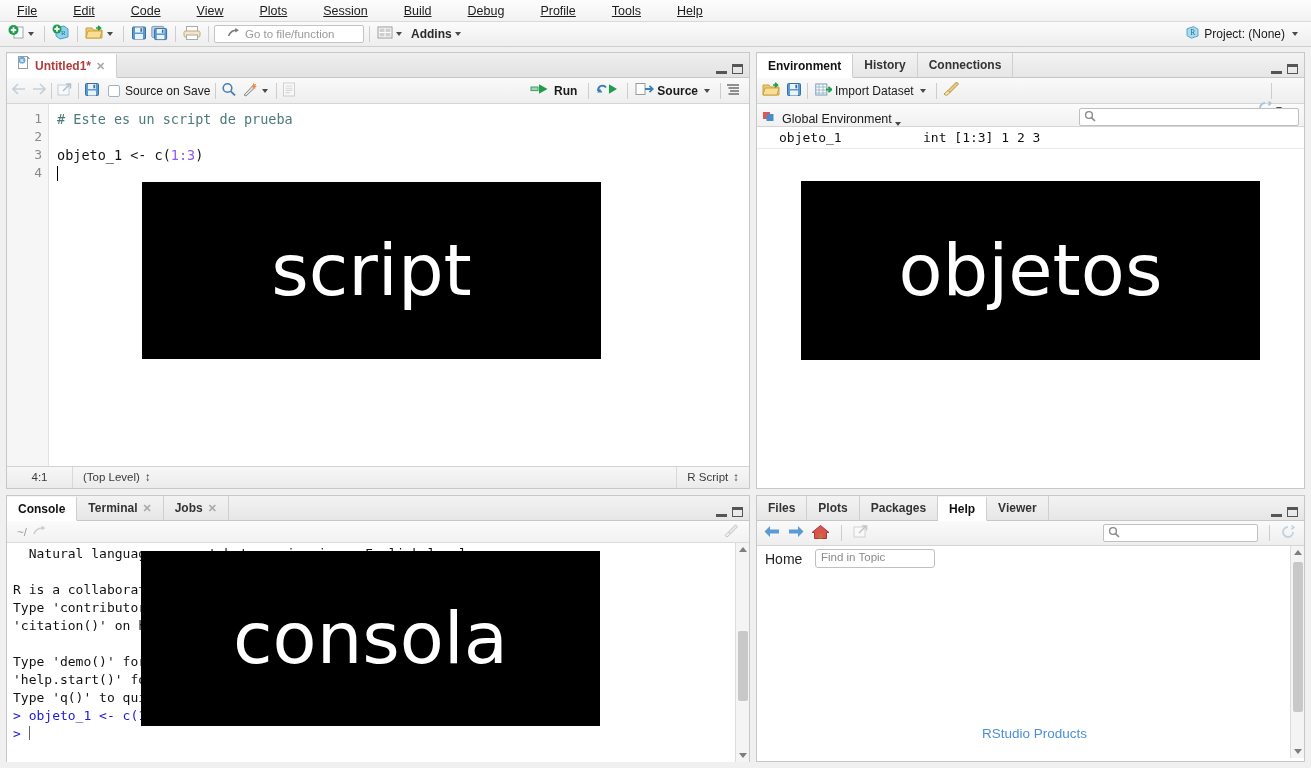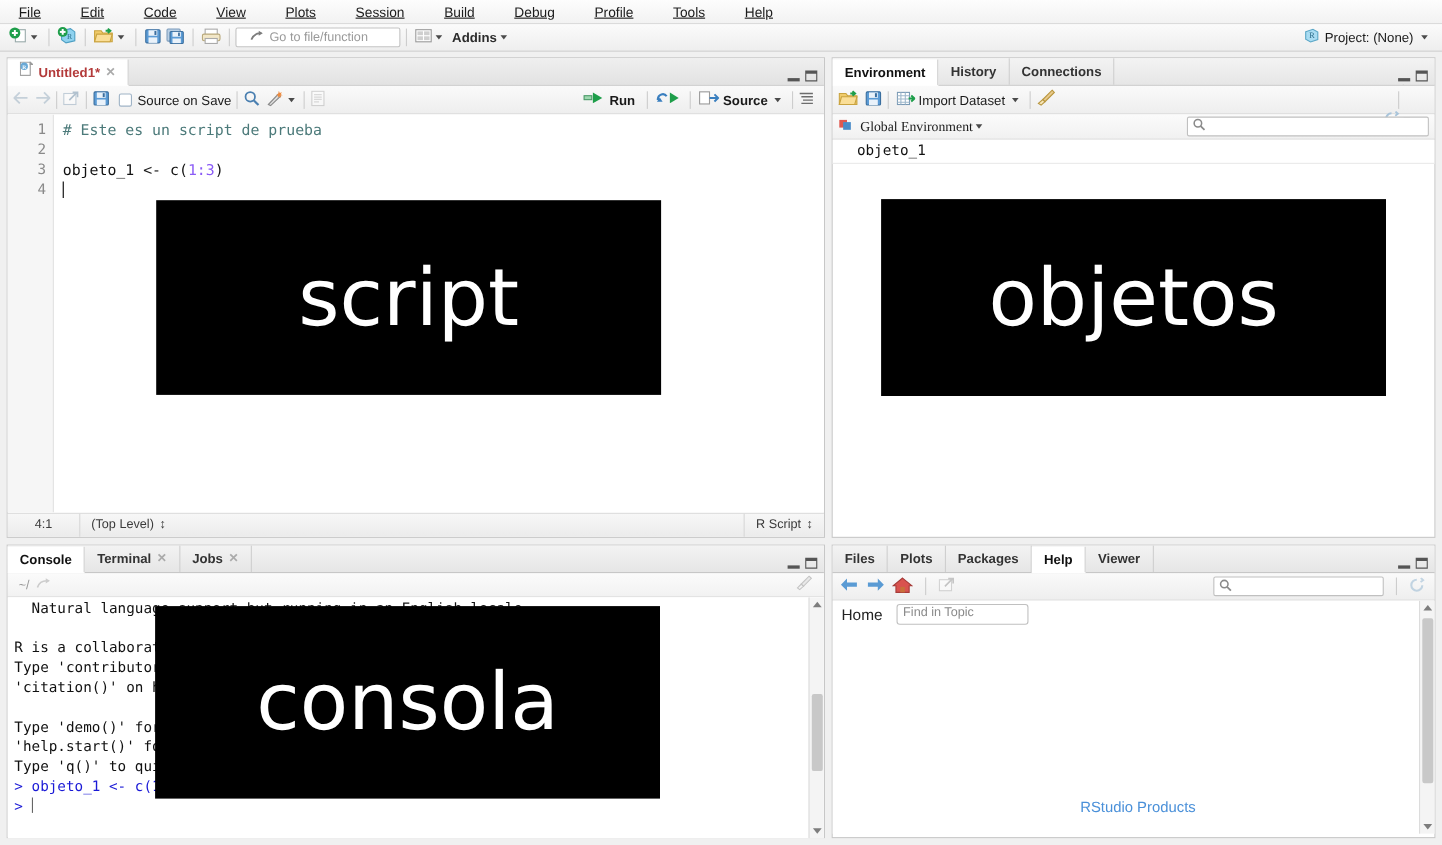--- a/index.html
+++ b/index.html
@@ -95,22 +95,22 @@
     height: 22px; background: linear-gradient(#f7f7f7, #ebebeb);
     border-top: 1px solid #d2d2d2; display: flex; align-items: center;
     font-size: 11.5px; color: #3a3a3a;
   }
   .sb-cell { padding: 0 10px; height: 21px; line-height: 21px; border-right: 1px solid #d8d8d8; }
   .sb-right { margin-left: auto; border-right: none; border-left: 1px solid #d8d8d8; }
 
   
   #env-pane { left: 756px; top: 52px; width: 549px; height: 437px; }
   .env-row2 {
-    height: 23px; display: flex; align-items: center; padding: 0 5px;
-    background: linear-gradient(#fbfbfb, #f1f1f1); border-bottom: 1px solid #d5d5d5; font-family: Liberation Serif, serif;
+    height: 23px; display: flex; align-items: flex-end; padding: 0 5px;
+    background: linear-gradient(#fbfbfb, #f1f1f1); border-bottom: 1px solid #d5d5d5;
   }
   .searchbox {
     display: flex; align-items: center; gap: 4px; height: 18px; width: 220px;
     background: #fff; border: 1px solid #c0c0c0; border-radius: 2px; padding: 0 4px;
     margin-left: auto;
   }
   .env-section {
     font-family: "DejaVu Sans Mono", monospace; font-size: 13px; padding: 3px 6px;
     border-bottom: 1px solid #e6e6e6; background: #fff; color: #111;
   }
@@ -535,20 +535,21 @@
               <circle cx="5" cy="5" r="3.4" fill="none" stroke="#8a8a8a" stroke-width="1.4"></circle>
               <path d="M7.5 7.6 L11 11" stroke="#8a8a8a" stroke-width="1.6"></path>
             </svg>
         </span>
         <span></span>
       </div>
     </div>
 
     <div class="env-var-row">
       <div class="env-var-name">objeto_1</div>
+      <div class="env-var-val">int [1:3] 1 2 3</div>
     </div>
   </div>
 
   <div class="pane" id="console-pane">
     <div class="pane-tabs">
       <div class="ptab active">
           <span>Console</span>
         </div>
       <div class="ptab">
         <span>Terminal</span>

